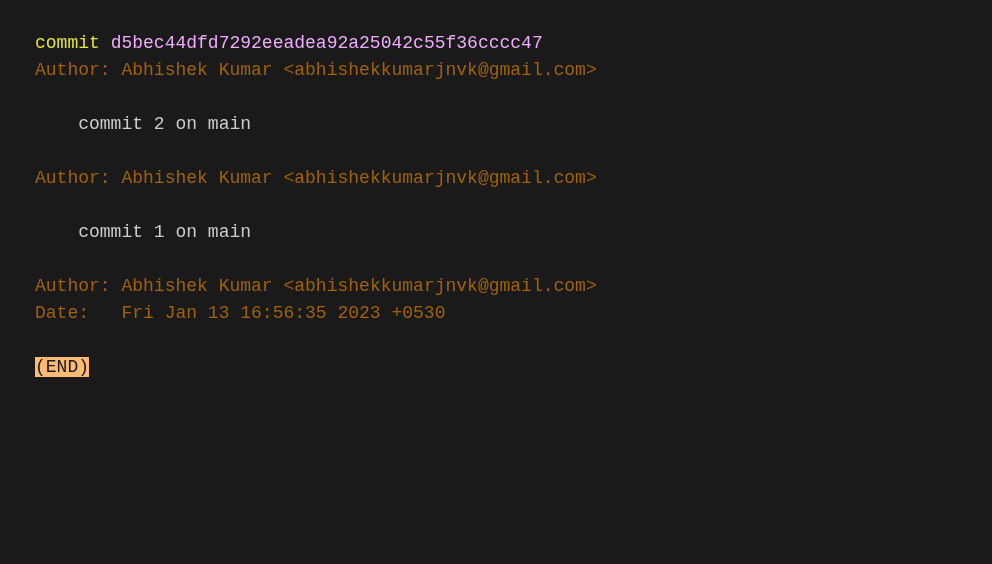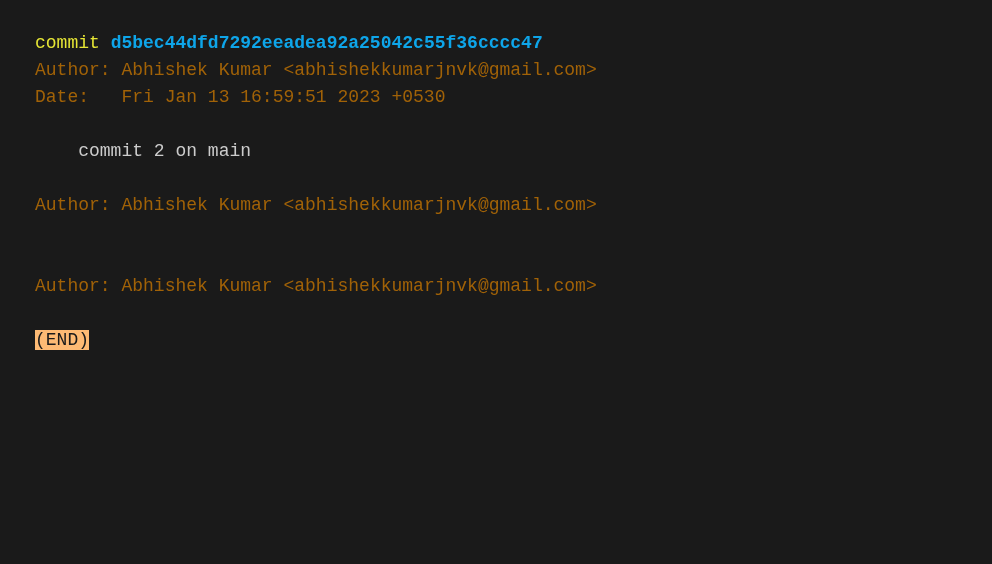--- a/index.html
+++ b/index.html
@@ -16,22 +16,22 @@
       padding: 30px 35px;
       width: 992px;
       height: 564px;
       overflow: hidden;
     }
     .commit-label {
       color: #e6e635;
       font-weight: normal;
     }
     .commit-hash {
-      color: #0ea5e9;
-      font-weight: bold;
+      color: #f0abfc;
+      font-weight: normal;
     }
     .author-line, .date-line {
       color: #a16207;
     }
     .commit-message {
       color: #cccccc;
       padding-left: 4ch;
     }
     .commit-block {
       margin-bottom: 1.5em;
@@ -51,36 +51,37 @@
 <div>
   <div class="commit-block">
     <div>
       <span class="commit-label">commit</span>
       <span class="commit-hash">d5bec44dfd7292eeadea92a25042c55f36cccc47</span>
     </div>
     <div class="author-line">
       <span>Author:</span>
       <span>Abhishek Kumar &lt;abhishekkumarjnvk@gmail.com&gt;</span>
     </div>
-    <div class="date-line">
-      <span>Date:</span>&nbsp;&nbsp;&nbsp;<span>Fri Jan 13 16:59:51 2023 +0530</span>
-    </div>
     <div class="blank-line"></div>
     <div class="commit-message">commit 2 on main</div>
   </div>
 
   <div class="commit-block">
     <div class="author-line">
       <span>Author:</span>
       <span>Abhishek Kumar &lt;abhishekkumarjnvk@gmail.com&gt;</span>
     </div>
     <div class="blank-line"></div>
+    <div class="commit-message">commit 1 on main</div>
   </div>
 
   <div>
     <div class="author-line">
       <span>Author:</span>
       <span>Abhishek Kumar &lt;abhishekkumarjnvk@gmail.com&gt;</span>
     </div>
+    <div class="date-line">
+      <span>Date:</span>&nbsp;&nbsp;&nbsp;<span>Fri Jan 13 16:56:35 2023 +0530</span>
+    </div>
     <div class="blank-line"></div>
   </div>
   <div><span class="end-marker">(END)</span></div>
 </div>
 
 </body></html>

